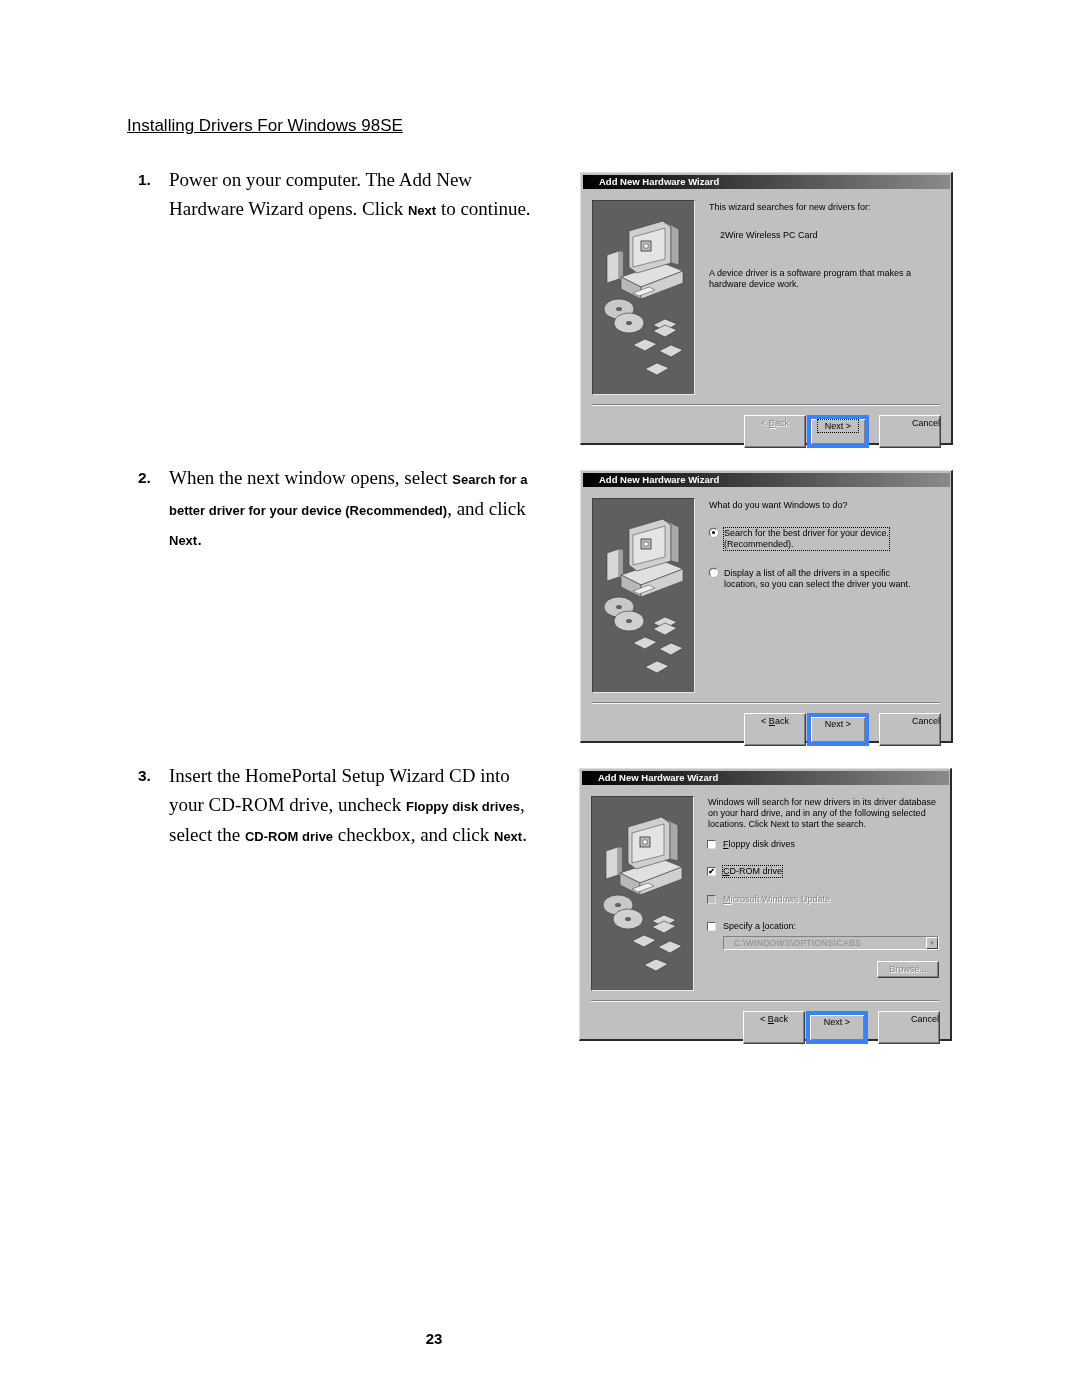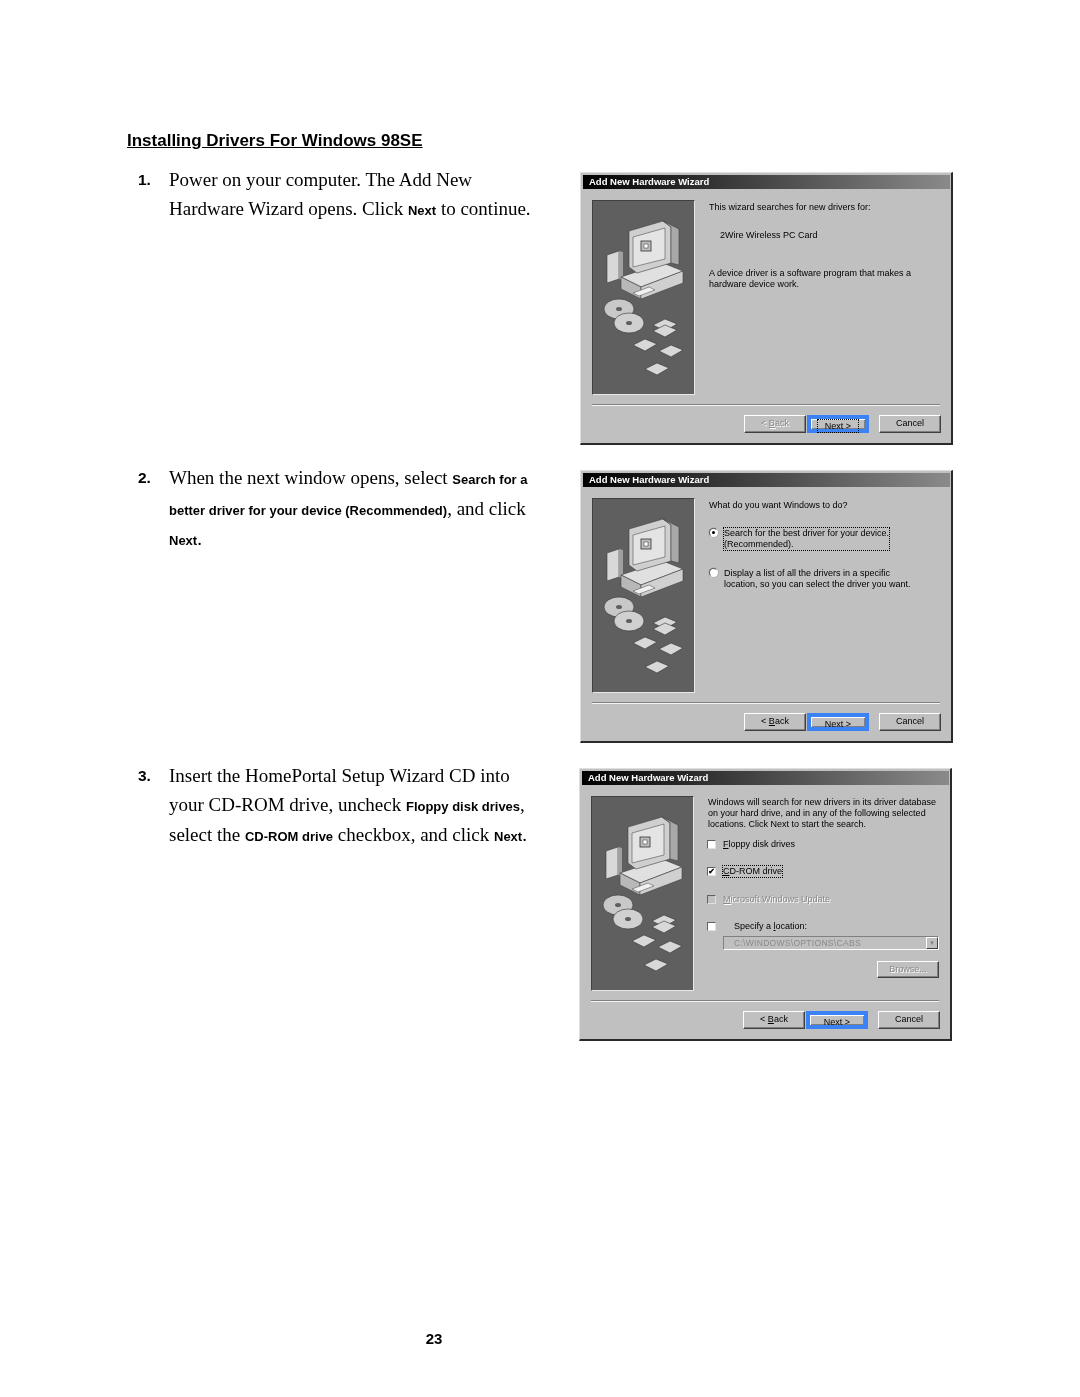--- a/index.html
+++ b/index.html
@@ -1,20 +1,20 @@
 <!DOCTYPE html>
 <html><head>
 <meta charset="utf-8">
 <style>
   html, body { margin: 0; padding: 0; background: #ffffff; }
   body { width: 1080px; height: 1397px; position: relative; overflow: hidden; }
 
   .heading {
-    position: absolute; left: 127px; top: 131px;
-    font-family: "Liberation Sans", sans-serif; font-weight: bold; font-size: 17px;
+    position: absolute; left: 127px; top: 116px;
+    font-family: "Liberation Sans", sans-serif; font-weight: normal; font-size: 17px;
     text-decoration: underline; color: #000;
   }
 
   .step {
     position: absolute; left: 138px; width: 395px;
     font-family: "Liberation Serif", serif; font-size: 19px; line-height: 28.5px; color: #000;
   }
   .step .num {
     position: absolute; left: 0; top: 0;
     font-family: "Liberation Sans", sans-serif; font-weight: bold; font-size: 15.5px;
@@ -32,46 +32,46 @@
     position: absolute; width: 373px; height: 273px;
     background: #c0c0c0;
     border-top: 1px solid #dfdfdf; border-left: 1px solid #dfdfdf;
     border-right: 2px solid #2a2a2a; border-bottom: 2px solid #2a2a2a;
     box-sizing: border-box;
     font-family: "Liberation Sans", sans-serif; font-size: 9px; color: #000;
   }
   .dlg .title {
     position: absolute; left: 2px; right: 1px; top: 2px; height: 14px;
     background: linear-gradient(to right, #000000 0%, #3a3a3a 40%, #8a8a8a 100%);
-    color: #fff; font-weight: bold; font-size: 9.5px; line-height: 14px; padding-left: 6px;
+    color: #fff; font-weight: bold; font-size: 9.5px; line-height: 14px; padding-left: 16px;
   }
   .dlg .art {
     position: absolute; left: 11px; top: 27px; width: 101px; height: 193px;
     background: #5f5f5f;
     border-top: 1px solid #404040; border-left: 1px solid #404040;
     border-right: 1px solid #e8e8e8; border-bottom: 1px solid #e8e8e8;
   }
   .dlg .art svg { width: 100%; height: 100%; display: block; }
   .dlg .sep {
     position: absolute; left: 11px; right: 11px; top: 231px; height: 0;
     border-top: 1px solid #808080; border-bottom: 1px solid #f4f4f4;
   }
   .btn {
-    position: absolute; top: 242px; height: 18px; width: 62px; box-sizing: border-box;
+    position: absolute; top: 242px; height: 33px; width: 62px; box-sizing: border-box;
     background: #c0c0c0; text-align: center; line-height: 15px; font-size: 9px;
     border-top: 1px solid #ffffff; border-left: 1px solid #ffffff;
     border-right: 1px solid #404040; border-bottom: 1px solid #404040;
     box-shadow: inset -1px -1px 0 #808080;
   }
   .btn.default { border: 4px solid #3b82f6; box-shadow: inset 1px 1px 0 #fff, inset -1px -1px 0 #808080; }
   .btn.focused .lbl { outline: 1px dotted #000; outline-offset: 1px; padding: 0 6px; }
   .btn.disabled { color: #8a8a8a; text-shadow: 1px 1px 0 #fff; }
   .btn.b-back { left: 163px; }
   .btn.b-next { left: 226px; }
-  .btn.b-cancel { left: 298px; }
+  .btn.b-cancel { left: 298px; text-align: right; }
   .u { text-decoration: underline; }
 
   .dtext { position: absolute; left: 128px; line-height: 11px; }
 
   .radio {
     position: absolute; left: 128px; width: 9px; height: 9px; border-radius: 50%;
     background: #fff; box-sizing: border-box;
     border-top: 1px solid #606060; border-left: 1px solid #606060;
     border-right: 1px solid #fff; border-bottom: 1px solid #fff;
     box-shadow: 0 0 0 0.5px #a0a0a0;
@@ -263,21 +263,21 @@
   <div class="chk" style="top:71px;"></div>
   <div class="dtext" style="top:70px; left:143px;"><span class="u">F</span><span>loppy disk drives</span></div>
 
   <div class="chk" style="top:98px;"><span>✔</span></div>
   <div class="dtext focus-box" style="top:97px; left:143px;"><span class="u">C</span><span>D-ROM drive</span></div>
 
   <div class="chk disabled" style="top:126px;"></div>
   <div class="dtext disabled-text" style="top:125px; left:143px;"><span class="u">M</span><span>icrosoft Windows Update</span></div>
 
   <div class="chk" style="top:153px;"></div>
-  <div class="dtext" style="top:152px; left:154px;"><span>Specify a </span><span class="u">l</span><span>ocation:</span></div>
+  <div class="dtext" style="top:152px; left:143px;"><span>Specify a </span><span class="u">l</span><span>ocation:</span></div>
 
   <div class="combo">
     <span>C:\WINDOWS\OPTIONS\CABS</span>
     <span class="arrow">▼</span>
   </div>
 
   <div class="btn browse disabled">Browse...</div>
 
   <div class="sep"></div>
   <div class="btn b-back">

